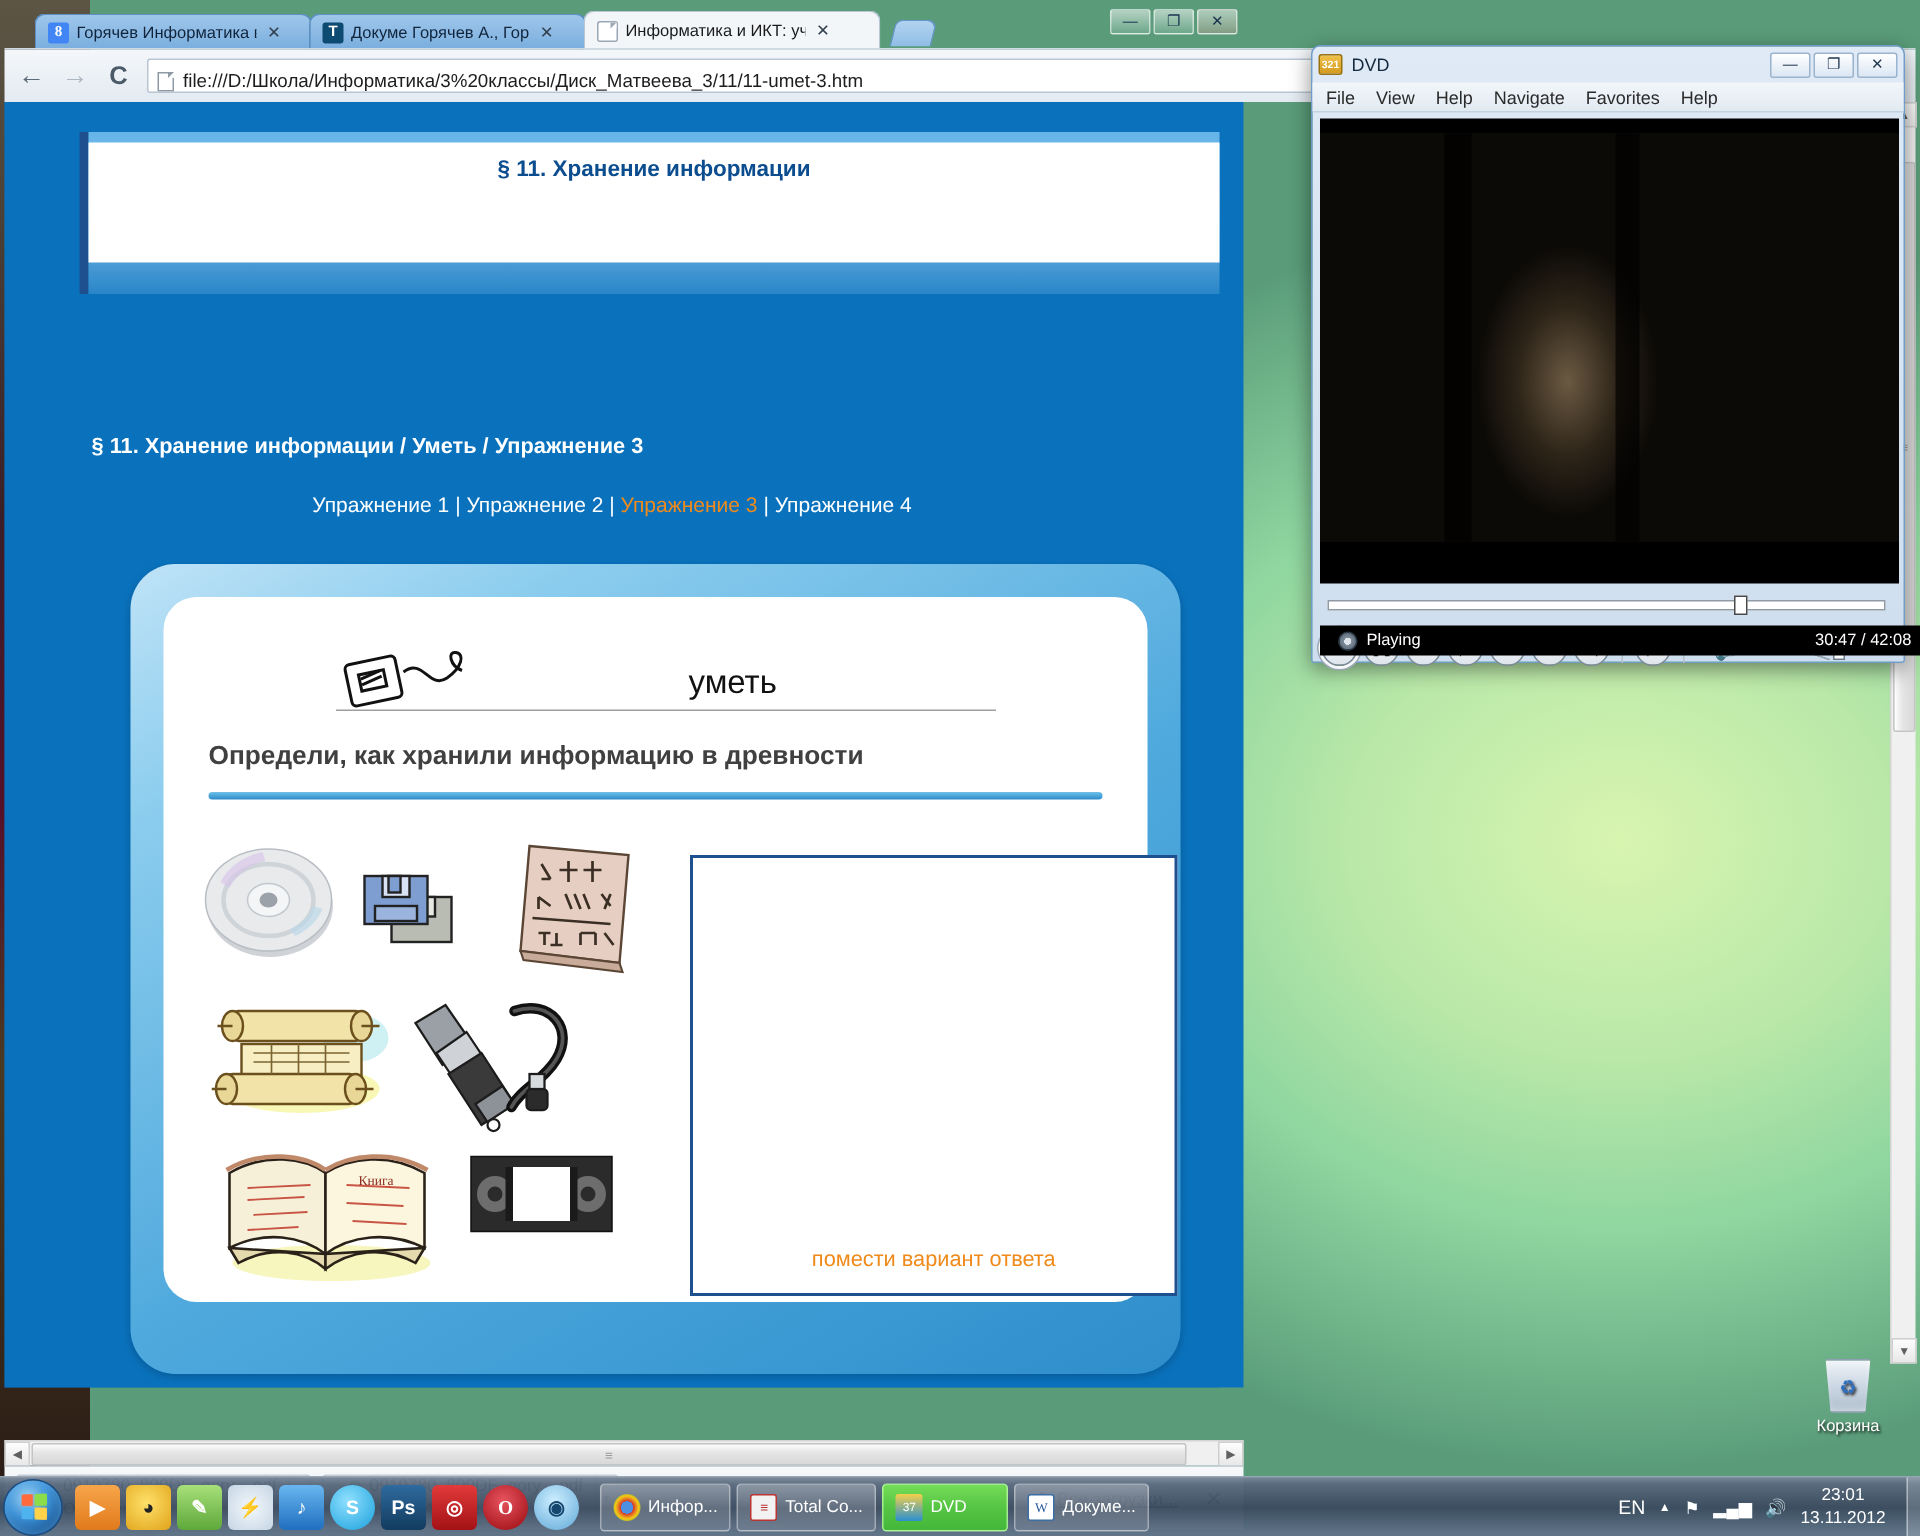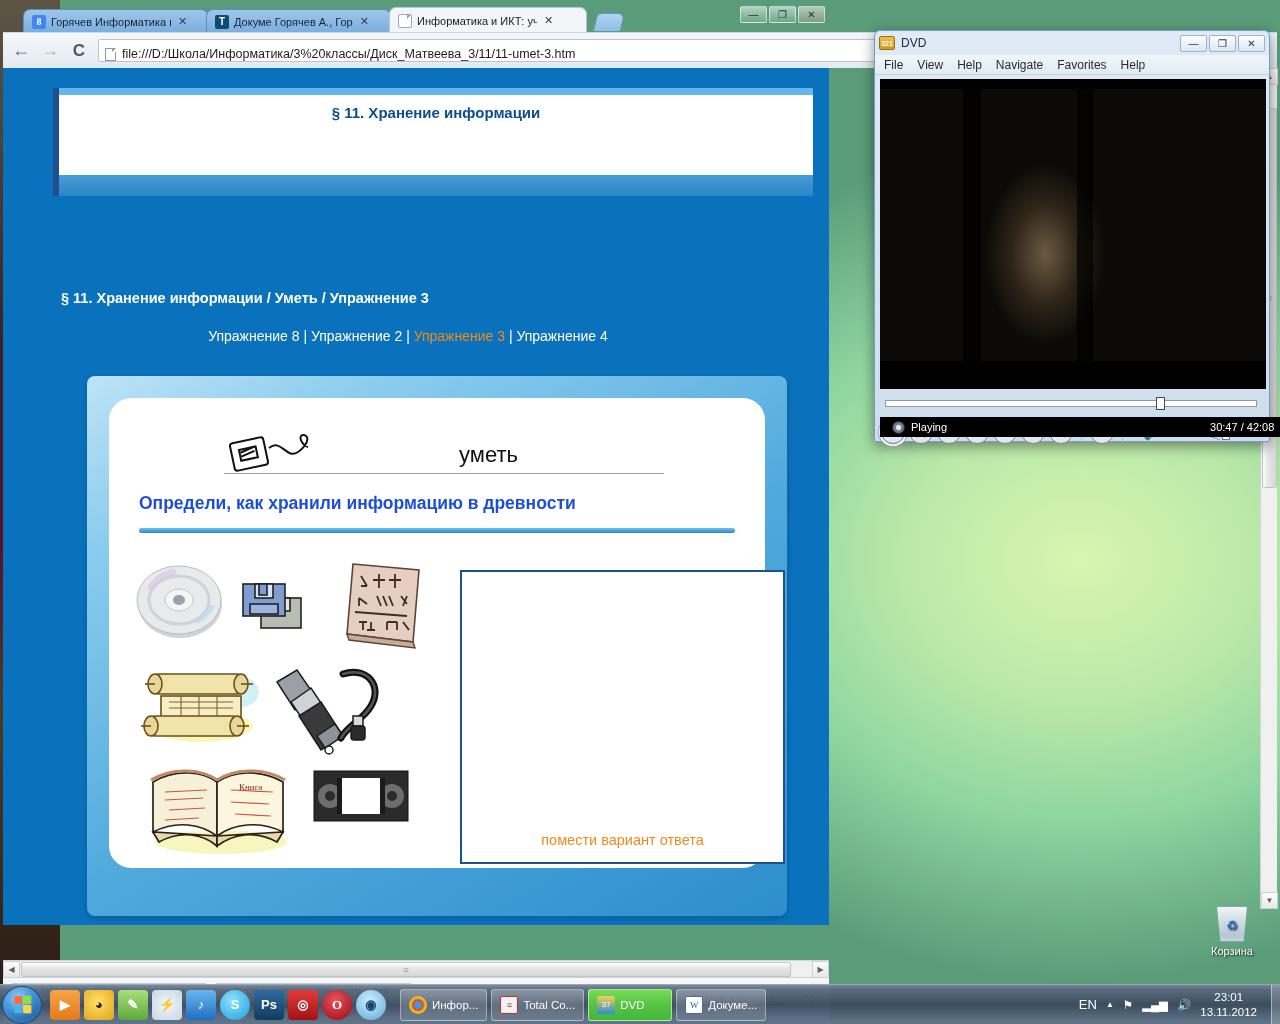--- a/index.html
+++ b/index.html
@@ -146,37 +146,37 @@
     position: absolute; left: 0; top: 260px; width: 810px; text-align: center;
     font-size: 14px; color: #ffffff;
   }
   #exercise-nav .ex-link { color: #ffffff; }
   #exercise-nav .ex-link.current { color: #ef8a1b; }
   #exercise-nav .sep { color: #ffffff; }
 
   
   #card-outer {
     position: absolute; left: 84px; top: 308px; width: 700px; height: 540px;
-    border-radius: 8px;
+    border-radius: 30px;
     background: linear-gradient(150deg,#bfe3f7 0%, #8ccdee 18%, #4fa9dd 55%, #2e8ecb 100%);
     box-shadow: 0 2px 6px rgba(0,0,0,.2);
   }
   #card-inner {
     position: absolute; left: 22px; top: 22px; width: 656px; height: 470px;
     background: #ffffff; border-radius: 22px;
   }
   #uchit-row {
     position: absolute; left: 115px; top: 30px; width: 440px; height: 52px;
   }
   #uchit-row .rule { position:absolute; left: 0; bottom: 6px; width: 100%; height: 1px; background: #9e9e9e; }
   #uchit-word { position: absolute; left: 235px; bottom: 12px; font-size: 22px; color: #111; }
   #mouse-doodle { position: absolute; left: 0px; bottom: 2px; width: 130px; height: 48px; }
 
   #task-title {
-    position: absolute; left: 30px; top: 95px; font-size: 17.5px; font-weight: bold; color: #1d4ed8;
+    position: absolute; left: 30px; top: 95px; font-size: 17.5px; font-weight: bold; color: #404040;
   }
   #task-rule {
     position: absolute; left: 30px; top: 130px; width: 596px; height: 5px;
     background: linear-gradient(180deg,#6fc0ea,#2a8bc9); border-radius: 3px;
   }
 
   
   #pic-grid { position: absolute; left: 18px; top: 160px; width: 330px; height: 300px; }
   .pic { position: absolute; }
 
@@ -424,21 +424,21 @@
     <div id="page">
 
       <div id="left-stripe"></div>
       <div id="banner-wrap"></div>
       <div id="banner-white"></div>
       <div id="banner-title">§ 11. Хранение информации</div>
 
       <div id="breadcrumb">§ 11. Хранение информации / Уметь / Упражнение 3</div>
 
       <div id="exercise-nav">
-        <span class="ex-link">Упражнение 8</span>
+        <span class="ex-link">Упражнение 1</span>
         <span class="sep">|</span>
         <span class="ex-link">Упражнение 2</span>
         <span class="sep">|</span>
         <span class="ex-link current">Упражнение 3</span>
         <span class="sep">|</span>
         <span class="ex-link">Упражнение 4</span>
       </div>
 
       <div id="card-outer">
         <div id="card-inner">

